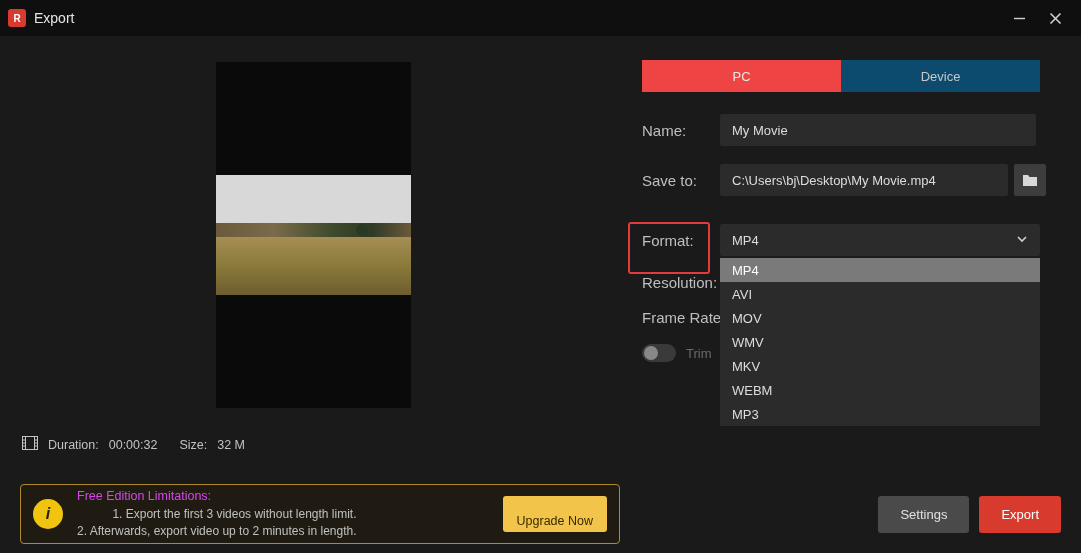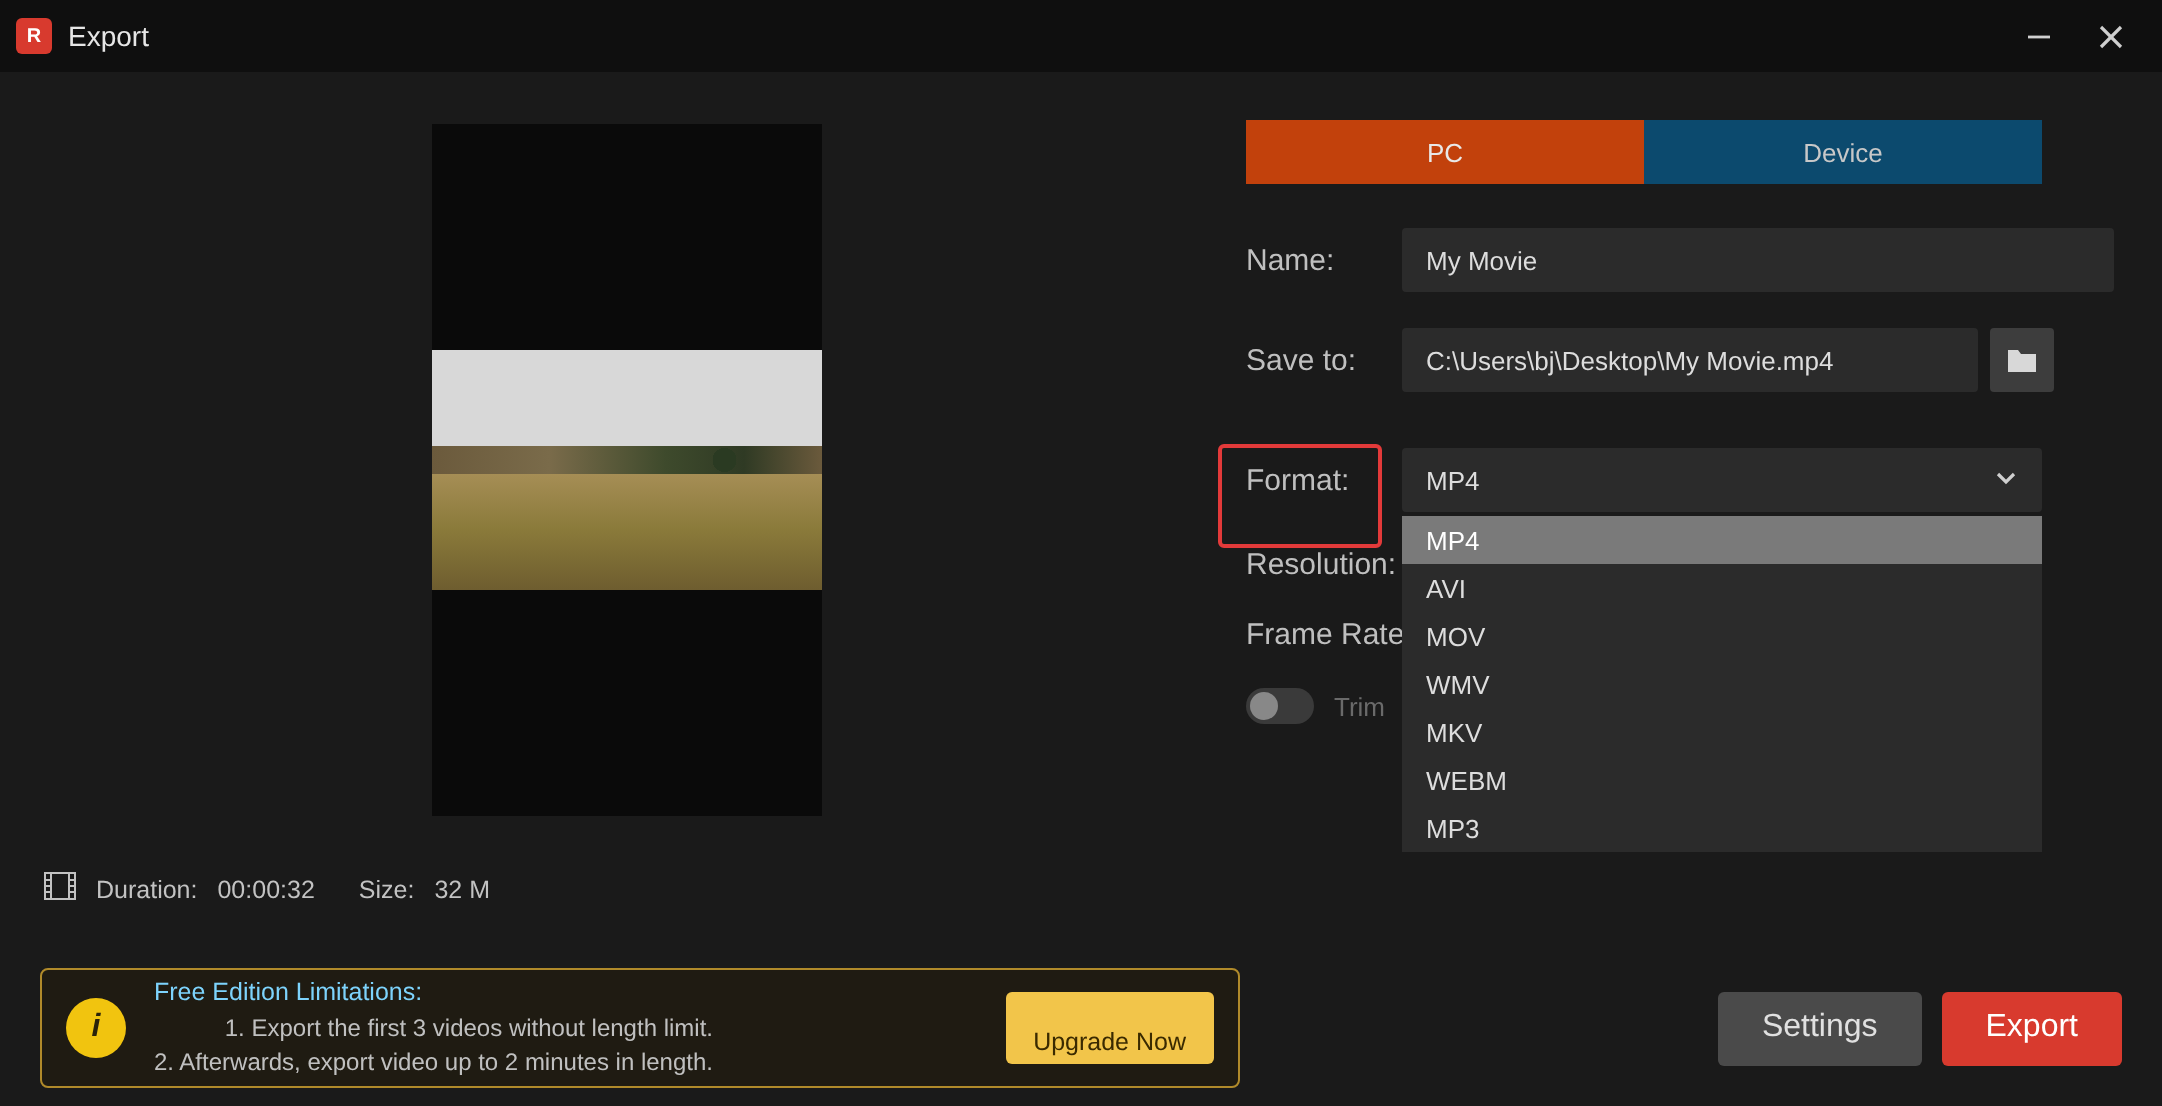--- a/index.html
+++ b/index.html
@@ -80,31 +80,31 @@
     position: relative;
   }
 
   .tabs {
     display: flex; margin-left: 22px; margin-bottom: 22px; width: 398px;
   }
   .tab {
     flex: 1; height: 32px; display: flex; align-items: center; justify-content: center;
     background: #0c4a6e; color: #c8c8c8; font-size: 13px; cursor: pointer;
   }
-  .tab.active { background: #c2410c; color: #e8e8e8; }
+  .tab.active { background: #ef4444; color: #e8e8e8; }
 
   .form-row {
     display: flex; align-items: center;
     margin-left: 22px; margin-bottom: 18px;
   }
   .form-row .label {
     width: 78px; color: #bfbfbf; font-size: 15px;
   }
   .input {
-    width: 356px; height: 32px; background: #2b2b2b; border: none;
+    width: 316px; height: 32px; background: #2b2b2b; border: none;
     color: #ddd; padding: 0 12px; font-size: 13px; border-radius: 2px;
   }
   .path-row .input { width: 288px; }
   .folder-btn {
     width: 32px; height: 32px; margin-left: 6px;
     background: #3d3d3d; display: flex; align-items: center; justify-content: center;
     cursor: pointer; border-radius: 2px;
   }
   .folder-btn svg { width: 16px; height: 14px; fill: #d8d8d8; }
 
@@ -168,34 +168,34 @@
     padding: 0 12px;
     gap: 14px;
   }
   .limit-icon {
     width: 30px; height: 30px; border-radius: 50%;
     background: #f1c40f; display: flex; align-items: center; justify-content: center;
     color: #2a2209; font-weight: bold; font-style: italic; font-size: 16px;
     flex-shrink: 0;
   }
   .limit-text { font-size: 12px; color: #c9a94a; line-height: 1.4; }
-  .limit-title { color: #7dd3fc; font-size: 12.5px; }
+  .limit-title { color: #d946ef; font-size: 12.5px; }
   .limit-line { color: #c0c0c0; font-size: 12px; text-align: right; }
   .upgrade-btn {
     margin-left: auto;
     height: 28px; padding: 18px 14px;
     background: #f2c54a; color: #3a2a00;
     border: none; border-radius: 3px;
     font-size: 12.5px; cursor: pointer;
     flex-shrink: 0;
   }
   .footer-spacer { flex: 1; }
   .settings-btn, .export-btn {
     height: 37px; padding: 0 22px; border: none; border-radius: 3px;
-    font-size: 16px; cursor: pointer; margin-left: 10px;
+    font-size: 13px; cursor: pointer; margin-left: 10px;
   }
   .settings-btn { background: #4a4a4a; color: #e0e0e0; }
   .export-btn { background: #d83a2e; color: #fff; }
 </style>
 </head>
 <body>
 
 <div class="titlebar">
   <div class="logo">R</div>
   <div class="title">Export</div>

